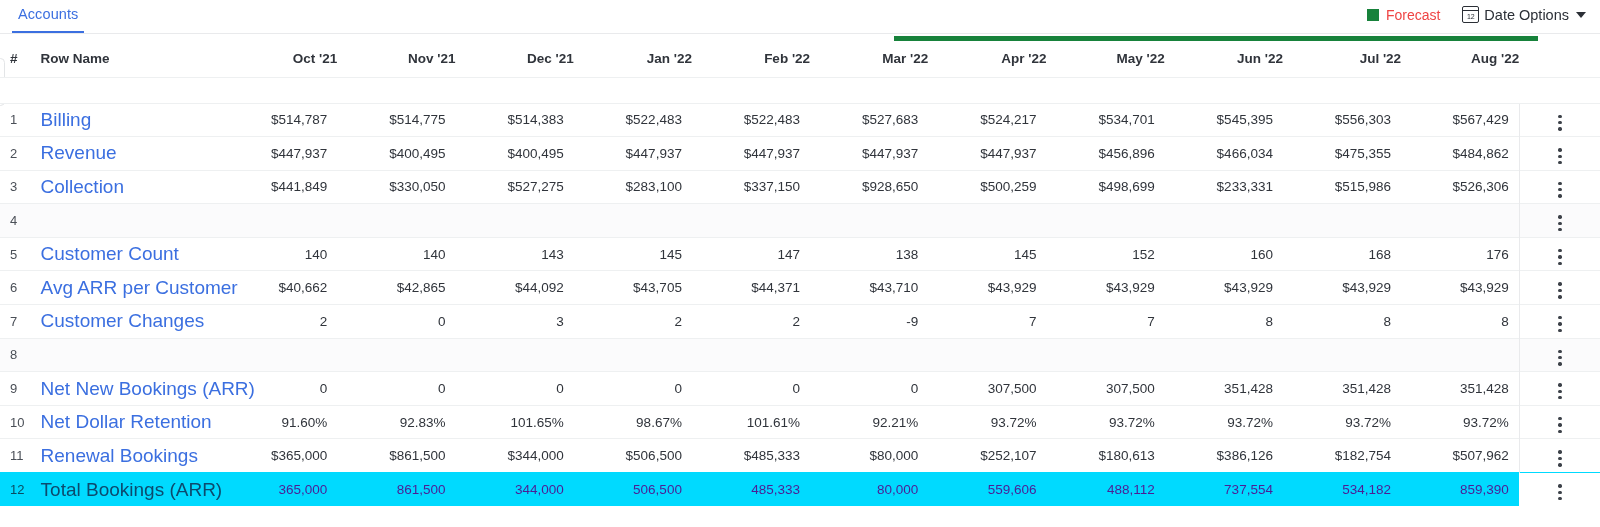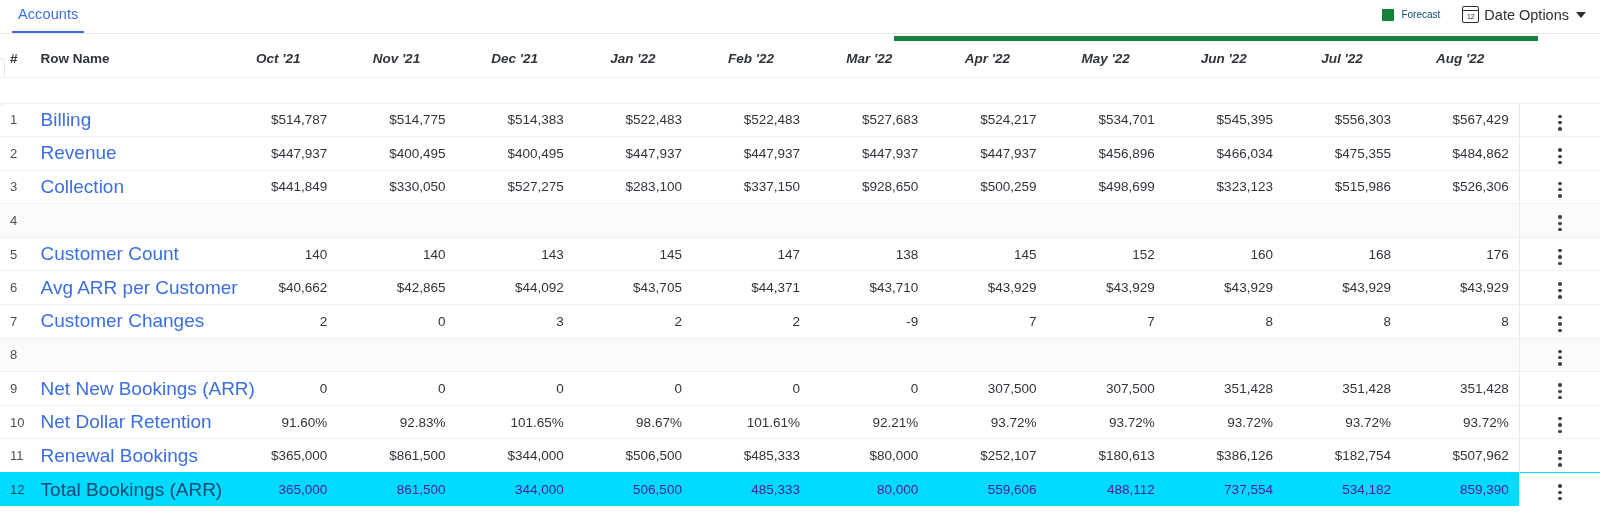--- a/index.html
+++ b/index.html
@@ -44,22 +44,22 @@
     position: absolute;
     right: 14px; top: 6px;
     display: flex;
     align-items: center;
     gap: 22px;
   }
   .legend {
     display: flex;
     align-items: center;
     gap: 7px;
-    font-size: 10px;
-    color: #0c4a6e;
+    font-size: 14px;
+    color: #ef4444;
   }
   .legend-swatch {
     width: 12px; height: 12px;
     background: #17823b;
     display: inline-block;
   }
   .date-options {
     display: flex;
     align-items: center;
     gap: 5px;
@@ -137,21 +137,21 @@
     color: #1d2126;
     font-size: 13.5px;
   }
   .c-num   { width: 30px;  text-align: left;  padding-left: 10px !important; }
   .c-name  { width: 185px; text-align: left;  padding-left: 10px !important; }
   .c-val   { width: 116px; text-align: right; padding-right: 10px !important; }
   .c-menu  { width: 79px;  text-align: center; border-left: 1px solid #e9eaec; }
 
   thead .c-num  { font-weight: bold; }
   thead .c-name { font-weight: bold; }
-  thead .c-val  { font-weight: bold; text-align: center; padding-right: 0 !important; font-style: italic; }
+  thead .c-val  { font-weight: bold; text-align: right; padding-right: 0 !important; }
   thead .c-menu { border-left: none; }
 
   tbody tr { height: 33.6px; }
   tbody td {
     border-top: 1px solid #eef0f1;
     height: 33.6px;
     vertical-align: middle;
   }
   tbody tr:first-child td { border-top: 1px solid #eef0f1; }
 
@@ -300,21 +300,21 @@
           <td class="c-num"><span class="rownum">3</span></td>
           <td class="c-name"><span class="rowname">Collection</span></td>
           <td class="c-val"><span class="val">$441,849</span></td>
           <td class="c-val"><span class="val">$330,050</span></td>
           <td class="c-val"><span class="val">$527,275</span></td>
           <td class="c-val"><span class="val">$283,100</span></td>
           <td class="c-val"><span class="val">$337,150</span></td>
           <td class="c-val"><span class="val">$928,650</span></td>
           <td class="c-val"><span class="val">$500,259</span></td>
           <td class="c-val"><span class="val">$498,699</span></td>
-          <td class="c-val"><span class="val">$323,123</span></td>
+          <td class="c-val"><span class="val">$233,331</span></td>
           <td class="c-val"><span class="val">$515,986</span></td>
           <td class="c-val"><span class="val">$526,306</span></td>
           <td class="c-menu"><span class="kebab">
               <i></i>
               <i></i>
               <i></i>
             </span></td>
         </tr>
         <tr class="spacer">
           <td class="c-num"><span class="rownum">4</span></td>

